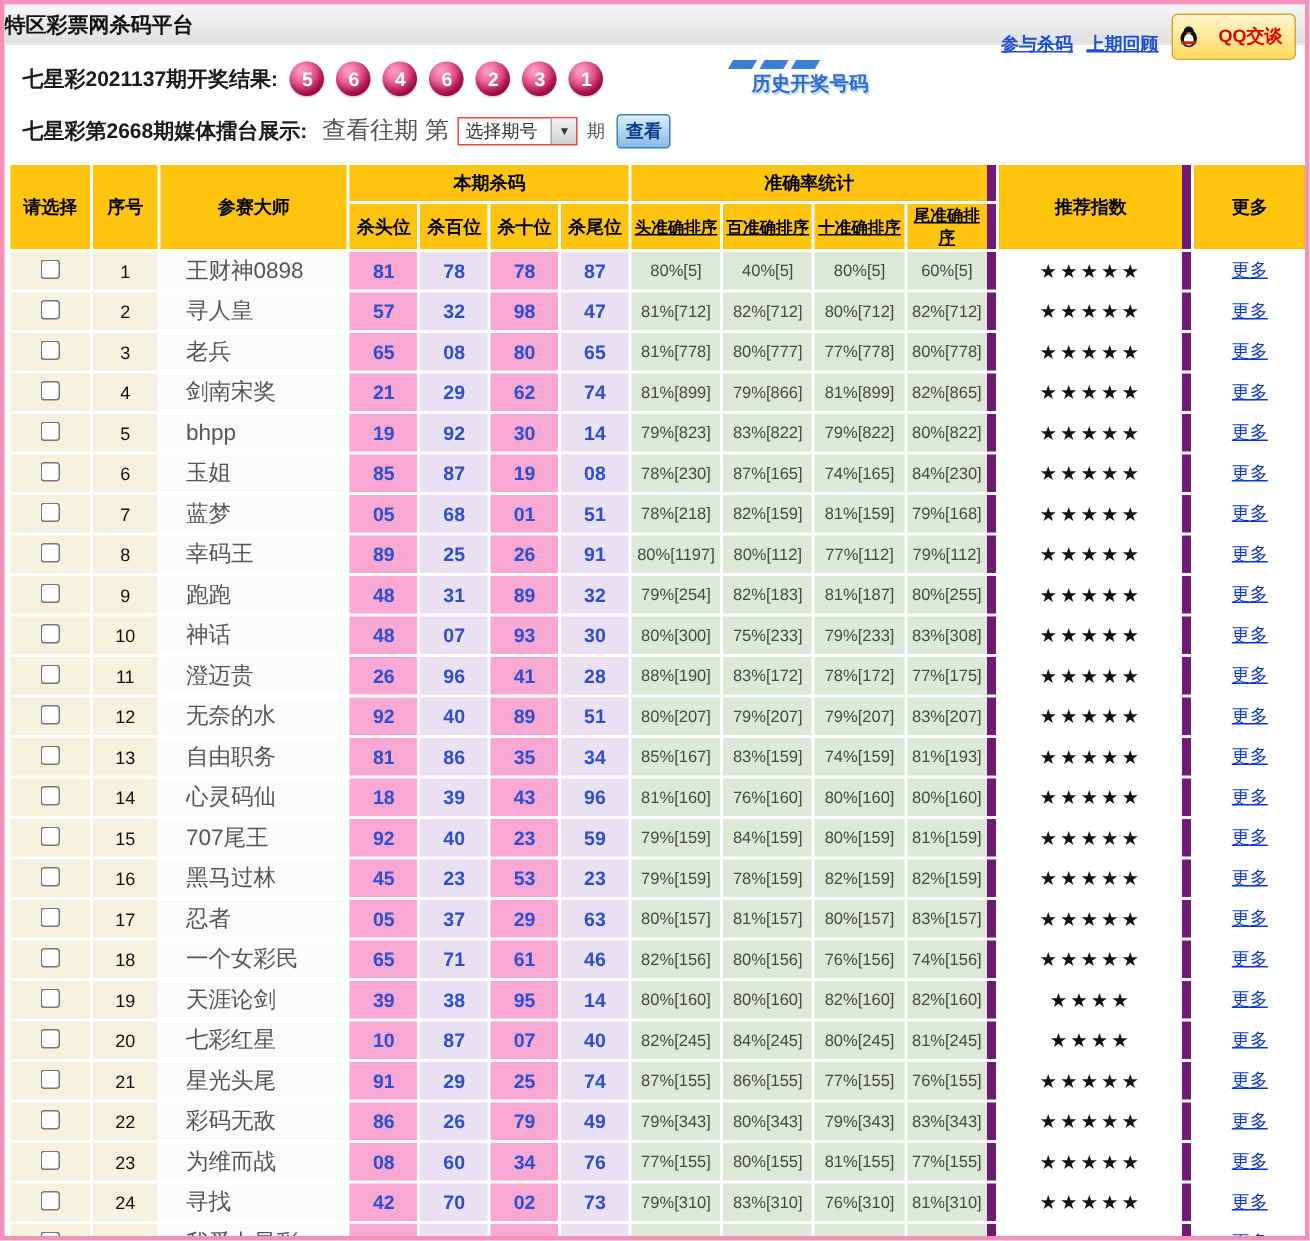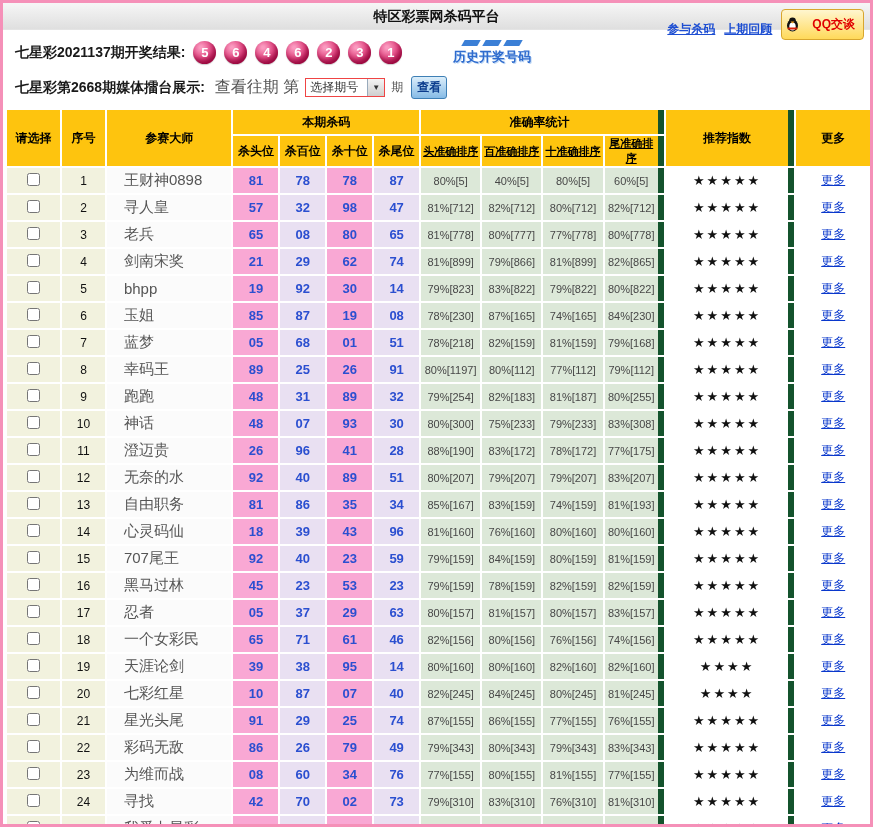--- a/index.html
+++ b/index.html
@@ -4,21 +4,21 @@
 <style>
   * { margin:0; padding:0; box-sizing:border-box; }
   body { font-family:"Liberation Sans", sans-serif; background:#fff; }
   .page {
     width:873px; height:827px; border:3px solid #F590B8; background:#fff;
     position:relative; overflow:hidden;
   }
   
   .titlebar {
     height:27px; background:linear-gradient(#F6F6F6,#DFDFDF);
-    border-bottom:1px solid #E4E4E4; text-align:center; line-height:27px;
+    border-bottom:1px solid #E4E4E4; line-height:27px;
     font-size:14px; font-weight:bold; color:#111; position:relative;
   }
   .top-right { position:absolute; right:6px; top:2px; display:flex; align-items:center; gap:9px; }
   .top-link { color:#1D4ED2; font-size:12px; font-weight:bold; text-decoration:underline; cursor:pointer;margin-top:11px; }
   .qq-btn {
     display:flex; align-items:center; gap:13px; background:linear-gradient(#FFF6CF,#FFD95A);
     border:1px solid #D8A62E; border-radius:4px; padding:1px 8px 1px 4px;
     color:#E00000; font-size:12px; font-weight:bold; cursor:pointer;
   }
   
@@ -27,21 +27,21 @@
   .ball {
     width:23px; height:23px; border-radius:50%; margin-left:8px;
     background:radial-gradient(circle at 35% 28%, #FA9ABF 6%, #E6538B 42%, #C30D53 78%);
     box-shadow:inset -2px -4px 5px rgba(110,0,40,.5), 0 1px 1px rgba(0,0,0,.2);
     color:#fff; font-size:13px; font-weight:bold;
     display:flex; align-items:center; justify-content:center;
   }
   .history { position:absolute; left:450px; top:10px; text-align:center; cursor:pointer; }
   .hist-deco { display:flex; gap:5px; justify-content:center; margin-bottom:1px; }
   .hist-deco span { width:16px; height:6px; background:#3B7FD6; transform:skewX(-30deg); display:inline-block; }
-  .hist-text { color:#2E6BCE; font-size:13px; font-weight:bold; text-shadow:1px 1px 0 #BFD8F5; }
+  .hist-text { color:#2E6BCE; font-size:13px; font-weight:bold; text-shadow:1px 1px 0 #BFD8F5;margin-left:48px; }
   
   .selector-row { display:flex; align-items:center; padding:8px 12px 9px 12px; }
   .selector-label { font-size:14px; font-weight:bold; color:#1A1A1A; }
   .sel-prefix { font-size:16px; color:#555; margin:0 6px 0 10px; }
   .fake-select {
     width:80px; height:19px; border:1px solid #ef4444; background:#fff;
     display:flex; align-items:center; justify-content:space-between;
     font-size:12px; color:#333; cursor:pointer;
   }
   .fake-select .val { padding-left:4px; white-space:nowrap; }
@@ -55,21 +55,21 @@
     background:linear-gradient(#DCEEFA,#86BBE6); border:1px solid #3E7FB5; border-radius:3px;
     color:#0A3B8C; font-size:12px; font-weight:bold; padding:2px 5px; cursor:pointer;
   }
   
   table { border-collapse:separate; border-spacing:2px; margin:0 2px; width:867px; table-layout:fixed; }
   th {
     background:#FEC40E; font-size:12px; font-weight:bold; color:#000;
     height:24px; text-align:center; vertical-align:middle;
   }
   .sub-link { font-size:11px; text-decoration:underline; cursor:pointer; }
-  .gapR { border-right:6px solid #14532d; }
+  .gapR { border-right:6px solid #701a75; }
   td { height:25px; text-align:center; vertical-align:middle; font-size:12px; }
   td.sel-cell, td.no-cell { background:#F2F2DE; }
   td.no-cell { font-size:12px; color:#111; }
   td.name-cell { background:#FBFBFB; text-align:left; padding-left:17px; font-size:15px; color:#555; }
   td.kill-a { background:#f9a8d4; }
   td.kill-b { background:#E9E0F2; }
   td.kill-a, td.kill-b { color:#2B4FD0; font-size:13px; font-weight:bold; }
   td.stat-cell { background:#DCE8D8; color:#474747; font-size:11px; }
   td.stars-cell { background:#fff; font-size:13px; color:#111; letter-spacing:2px; }
   td.more-cell { background:#fff; }

